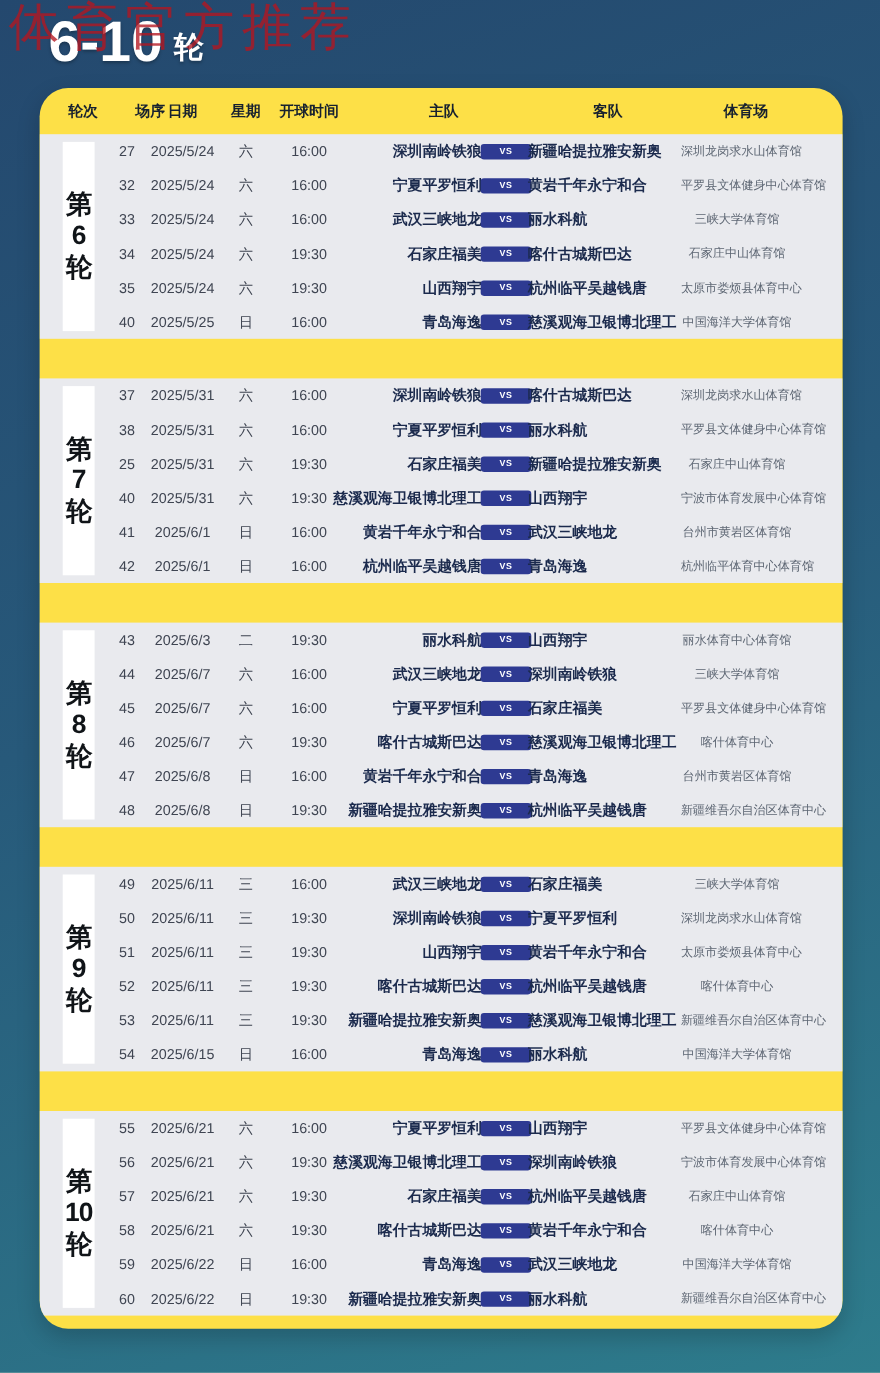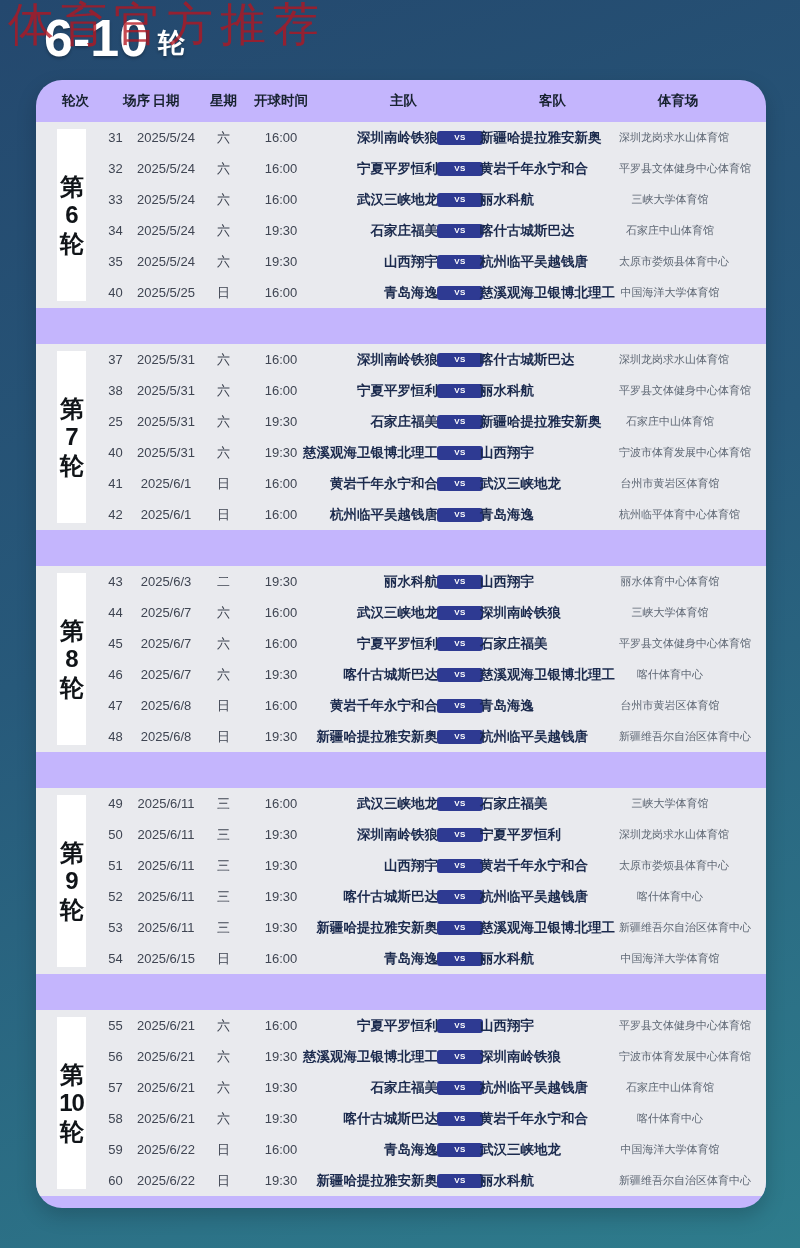--- a/index.html
+++ b/index.html
@@ -17,21 +17,21 @@
   }
   .title{
     position:absolute;top:12px;left:44px;z-index:3;color:#fff;
     display:flex;align-items:flex-end;gap:10px;
     text-shadow:0 2px 3px rgba(0,0,0,.28);
   }
   .title .range{font-size:52px;font-weight:800;line-height:1;}
   .title .unit{font-size:27px;font-weight:800;padding-bottom:3px;}
   .card{
     position:absolute;left:36px;top:80px;width:730px;height:1128px;
-    background:#c4b5fd;border-radius:26px;overflow:hidden;
+    background:#fde047;border-radius:26px;overflow:hidden;
     box-shadow:0 8px 20px rgba(0,0,0,.18);
   }
   .grid{
     display:grid;
     grid-template-columns:45px 55px 60px 55px 60px 135px 28px 145px 146px;
     align-items:center;
   }
   .thead{height:42px;font-size:13.5px;font-weight:700;color:#17212f;}
   .thead span{text-align:center;white-space:nowrap;}
   .h-round{padding-left:26px;}
@@ -96,21 +96,21 @@
   </div>
   <div id="sections">
       <div class="section">
         <div class="round-strip">
           <span>第</span>
           <span>6</span>
           <span>轮</span>
         </div>
         <div class="grid match-row">
           <span></span>
-          <span class="cell-no">31</span>
+          <span class="cell-no">27</span>
           <span class="cell-date">2025/5/24</span>
           <span class="cell-day">六</span>
           <span class="cell-time">16:00</span>
           <span class="cell-home">深圳南岭铁狼</span>
           <span class="cell-vs">
             <span class="vs-badge">VS</span>
           </span>
           <span class="cell-away">新疆哈提拉雅安新奥</span>
           <span class="cell-venue">深圳龙岗求水山体育馆</span>
         </div>

